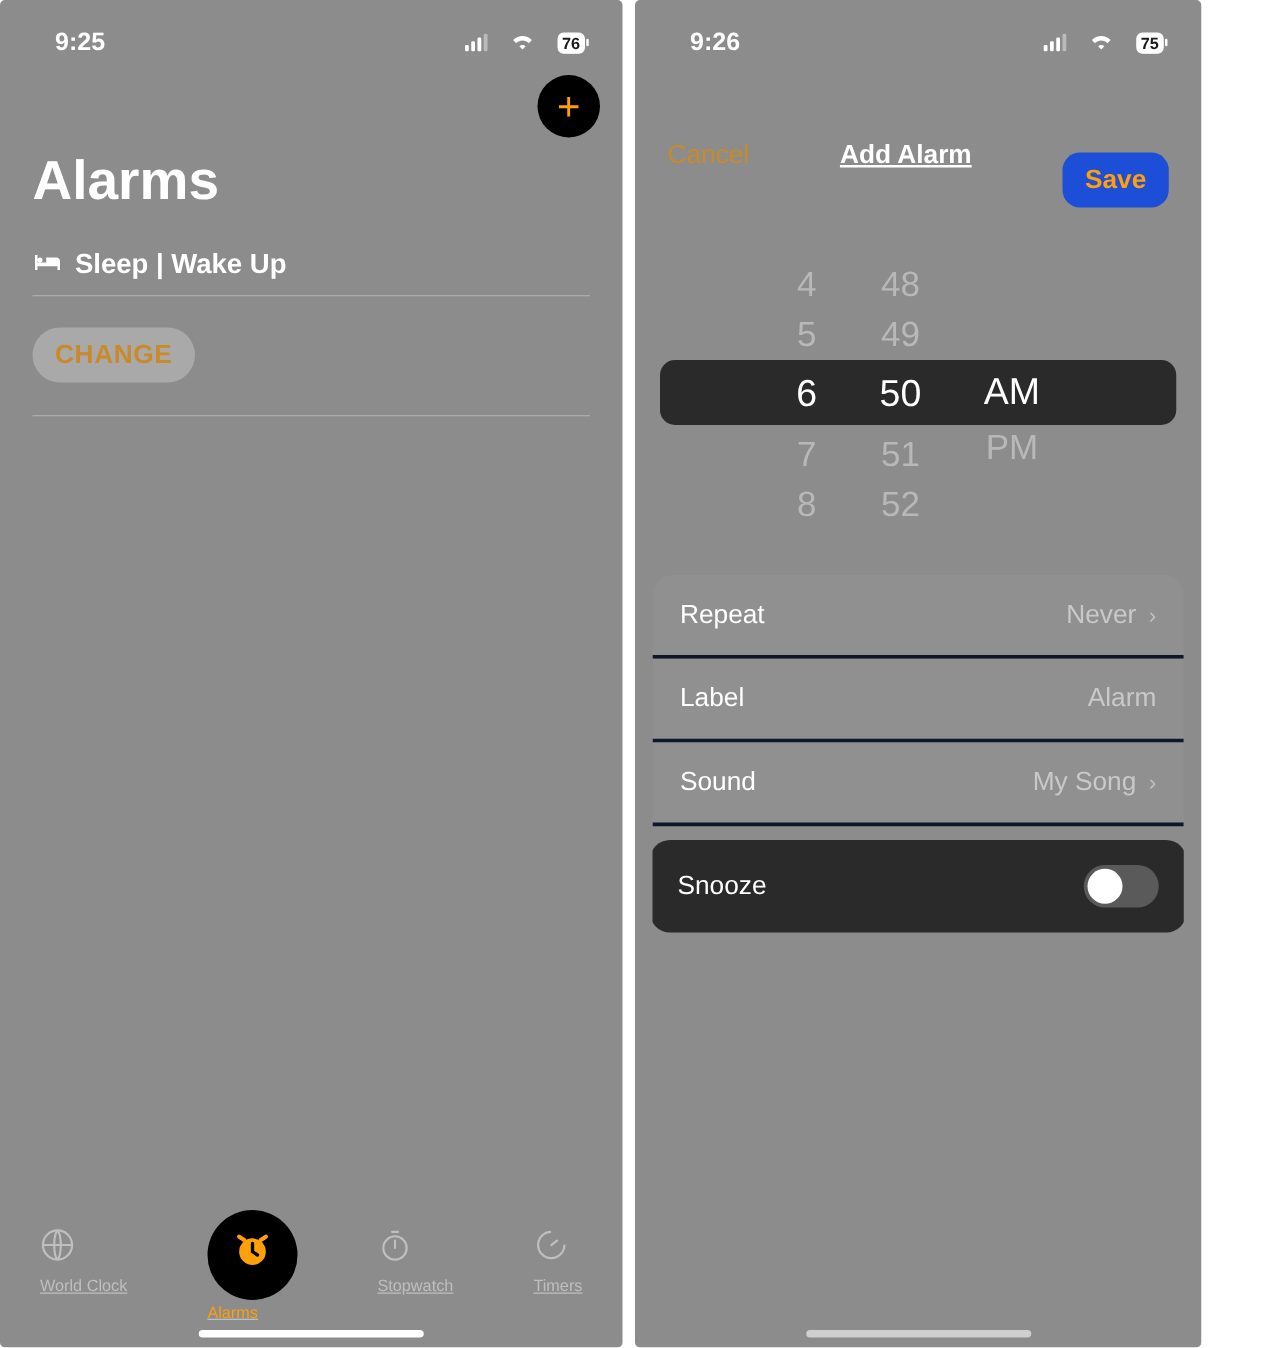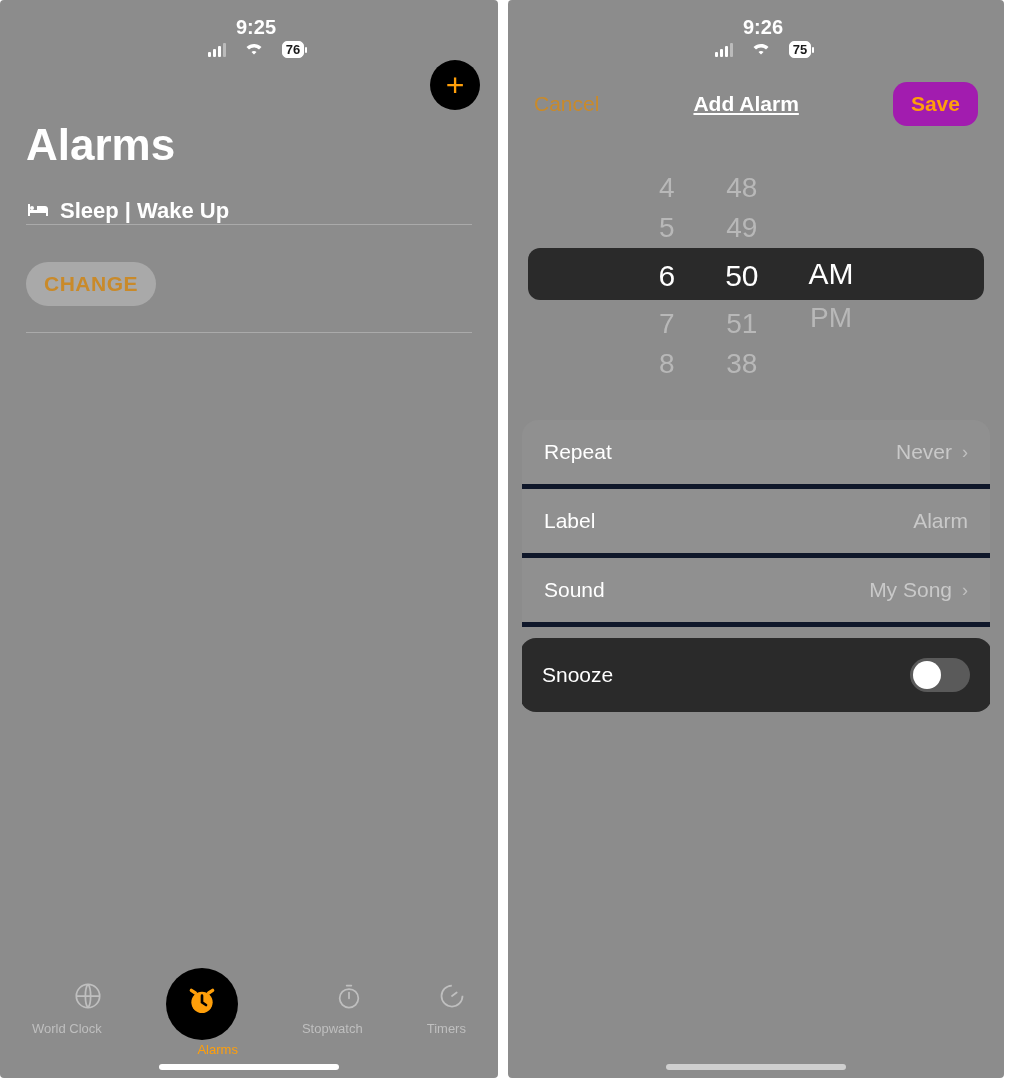--- a/index.html
+++ b/index.html
@@ -12,32 +12,31 @@
     gap: 10px;
   }
   .phone {
     width: 498px;
     height: 1078px;
     background: #8c8c8c;
     position: relative;
     border-radius: 4px;
     overflow: hidden;
   }
-  .phone:last-child { width: 496px; }
+  .phone:last-child { width: 453px; }
   
   .status-bar {
     display: flex;
     justify-content: space-between;
     align-items: center;
     padding: 16px 30px 0 44px;
     height: 52px;
     color: #fff;
     font-size: 20px;
     font-weight: 600;
-    flex-direction: column;
   }
   .status-right { display: flex; align-items: center; gap: 18px; }
   .signal-bars {
     display: flex;
     align-items: flex-end;
     gap: 2px;
     height: 14px;
   }
   .signal-bars span {
     width: 3px;
@@ -93,20 +92,21 @@
     position:absolute;
     left:26px; right:26px;
     top:198px;
     display:flex;
     align-items:center;
     gap:10px;
     color:#fff;
     font-size:22px;
     font-weight:600;
     border-bottom:1px solid #aaa;
+    padding-bottom:12px;
     text-align:right;
   }
   .bed-icon { font-size:22px; }
   .no-alarm-row{
     position:absolute;
     left:26px; right:26px;
     top:244px;
     display:flex;
     justify-content:space-between;
     align-items:center;
@@ -133,24 +133,25 @@
     bottom:0;left:0;right:0;
     height:110px;
     display:flex;
     justify-content:space-around;
     align-items:flex-start;
     padding-top:14px;
   }
   .tab-item{
     display:flex;
     flex-direction:column;
-    align-items:flex-end;
+    align-items:flex-start;
     gap:4px;
     color:#bfbfbf;
     font-size:13px;
+    text-decoration:underline;
   }
   .tab-icon{ font-size:26px; }
   .tab-item.active .tab-icon-circle{
     width:72px;height:72px;
     border-radius:50%;
     background:#000;
     display:flex;align-items:center;justify-content:center;
     margin-top:-14px;
   }
   .tab-item.active .tab-icon{ color:#ff9f0a; font-size:30px;}
@@ -175,25 +176,26 @@
   .modal-header{
     display:flex;
     justify-content:space-between;
     align-items:center;
     padding:4px 12px 10px 12px;
     font-size:21px;
   }
   .cancel-btn{ color:#c98a2a; font-weight:400; }
   .modal-title{ color:#fff; font-weight:600;text-decoration:underline; }
   .save-btn{
-    background:#a21caf;
+    background:#1d4ed8;
     color:#ff9f0a;
     font-weight:600;
     padding:10px 18px;
     border-radius:14px;
+    margin-top:40px;
   }
   
   .picker-area{
     position:relative;
     margin-top:30px;
     height:210px;
   }
   .picker-selection{
     position:absolute;
     left:0;right:0;
@@ -234,21 +236,21 @@
     overflow:hidden;
   }
   .row{
     display:flex;
     justify-content:space-between;
     align-items:center;
     padding:20px 22px;
     font-size:21px;
     color:#fff;
     background:#909090;
-    border-bottom:5px solid #0f172a;
+    border-bottom:3px solid #0f172a;
   }
   .row:last-child{border-bottom:none;}
   .row .value{ color:#c9c9c9; display:flex;align-items:center;gap:10px;}
   .chev{ color:#c0c0c0; font-size:18px;}
   .row.highlight{
     background:#2a2a2a;
     border-radius:16px;
     margin:11px -2px;
   }
   .toggle{
@@ -392,21 +394,21 @@
           <span class="val">5</span>
           <span class="sel">6</span>
           <span class="val">7</span>
           <span class="val">8</span>
         </div>
         <div class="picker-col">
           <span class="val">48</span>
           <span class="val">49</span>
           <span class="sel">50</span>
           <span class="val">51</span>
-          <span class="val">38</span>
+          <span class="val">52</span>
         </div>
         <div class="picker-col ampm">
           <span class="sel">AM</span>
           <span class="val">PM</span>
         </div>
       </div>
     </div>
 
     <div class="rows">
       <div class="row">

